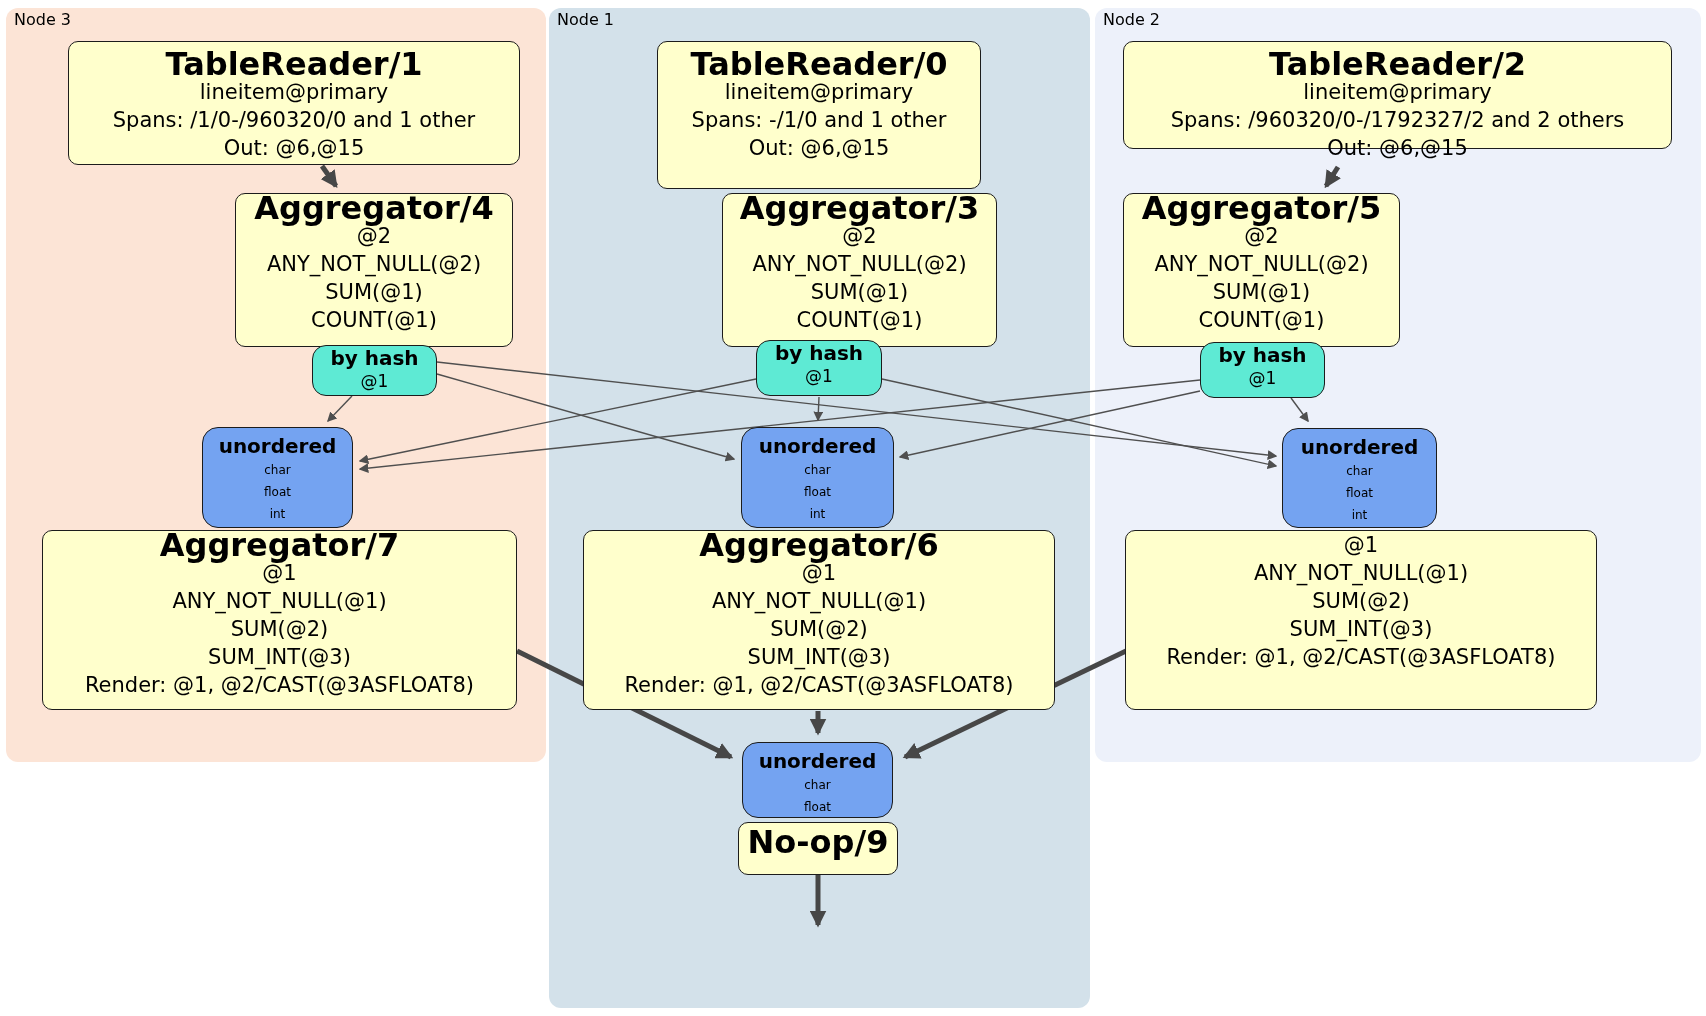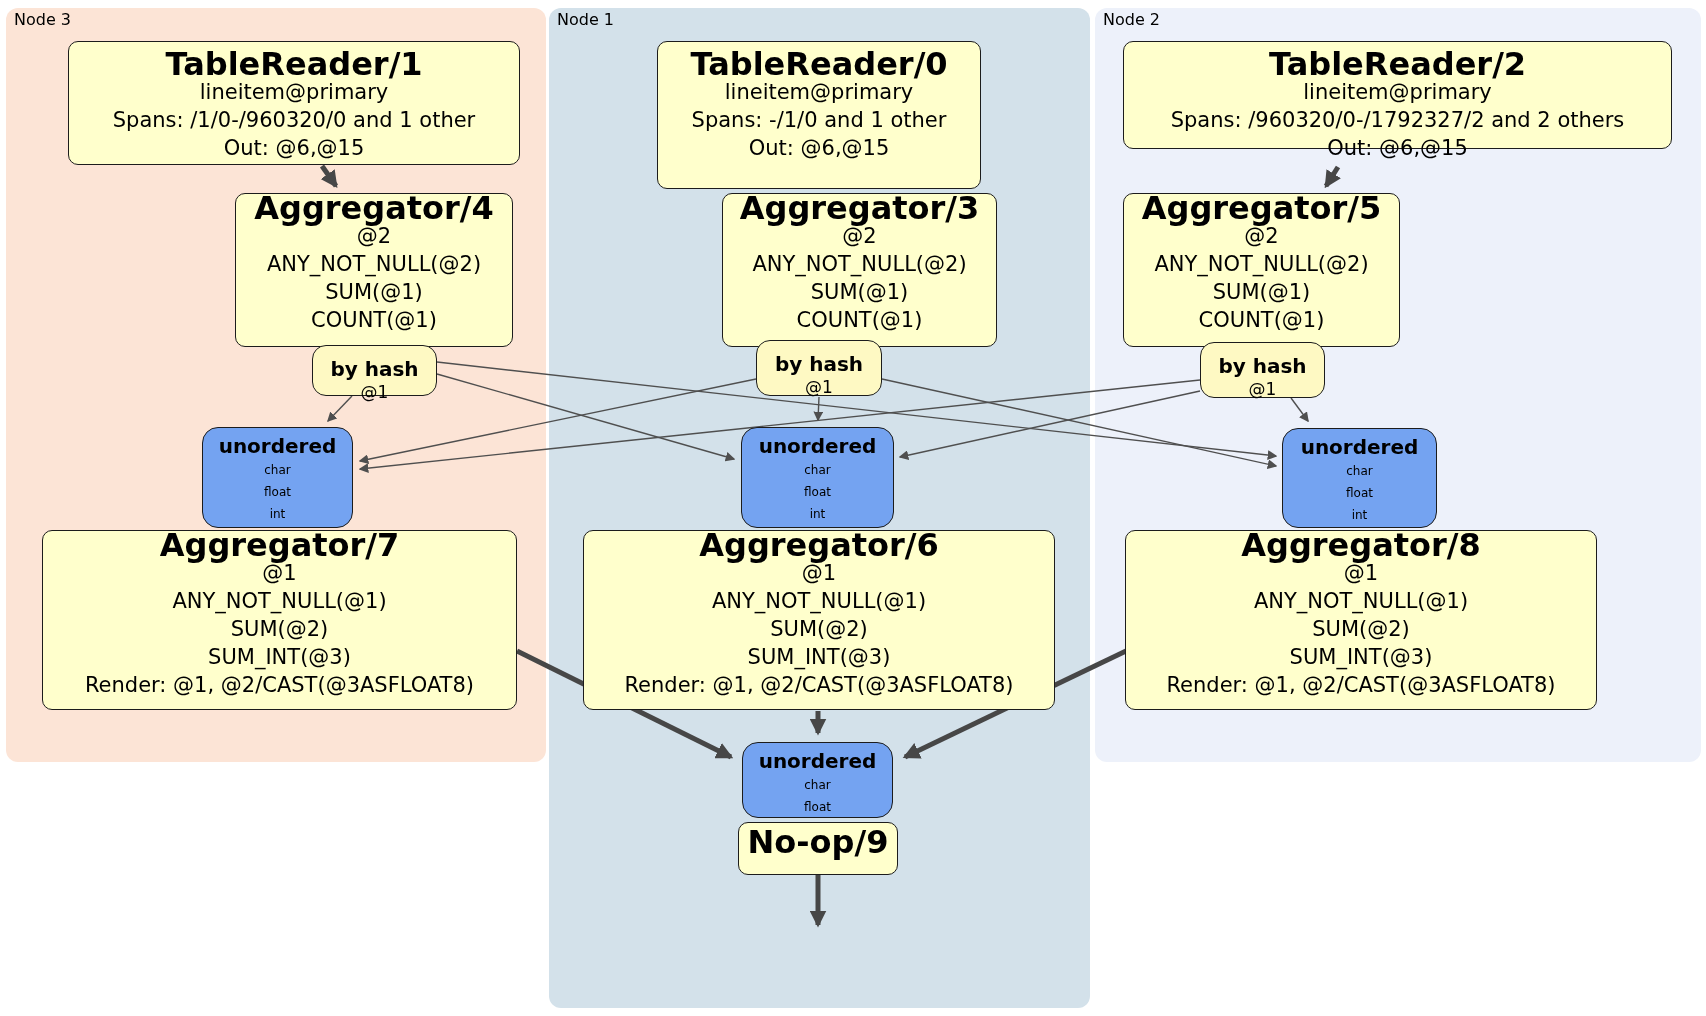--- a/index.html
+++ b/index.html
@@ -15,22 +15,22 @@
     position:absolute; z-index:2; box-sizing:border-box;
     background:#ffffcc; border:1.5px solid #1c1c1c; border-radius:10px;
     text-align:center;
   }
   .box .title { font-weight:bold; font-size:32px; line-height:28px; }
   .box .lines div { font-size:21px; line-height:28px; white-space:nowrap; }
   .tr  { padding-top:8px; }
   .agg { }
   .router {
     position:absolute; z-index:3; box-sizing:border-box;
-    background:#fef9c3; border:1.5px solid #1c1c1c; border-radius:14px;
-    text-align:center; padding-top:11px;
+    background:#5eead4; border:1.5px solid #1c1c1c; border-radius:14px;
+    text-align:center; padding-top:0;
   }
   .router .title { font-weight:bold; font-size:20px; line-height:25px; }
   .router .lines div { font-size:17px; line-height:20px; }
   .stream {
     position:absolute; z-index:2; box-sizing:border-box;
     background:#74a3f1; border:1.5px solid #1c1c1c; border-radius:16px;
     text-align:center; padding-top:5px;
   }
   .stream .title { font-weight:bold; font-size:20px; line-height:26px; }
   .stream .lines div { font-size:12px; line-height:22px; }
@@ -150,21 +150,20 @@
   <div class="box agg" style="left:1123px; top:193px; width:277px; height:154px;">
     <div class="title">Aggregator/5</div>
     <div class="lines">
         <div>@2</div>
         <div>ANY_NOT_NULL(@2)</div>
         <div>SUM(@1)</div>
         <div>COUNT(@1)</div>
       </div>
   </div>
   <div class="box agg" style="left:1125px; top:530px; width:472px; height:180px;">
-    <div class="title">Aggregator/8</div>
     <div class="lines">
         <div>@1</div>
         <div>ANY_NOT_NULL(@1)</div>
         <div>SUM(@2)</div>
         <div>SUM_INT(@3)</div>
         <div>Render: @1, @2/CAST(@3ASFLOAT8)</div>
       </div>
   </div>
 
   <div class="router" style="left:312px; top:345px; width:125px; height:51px;">

